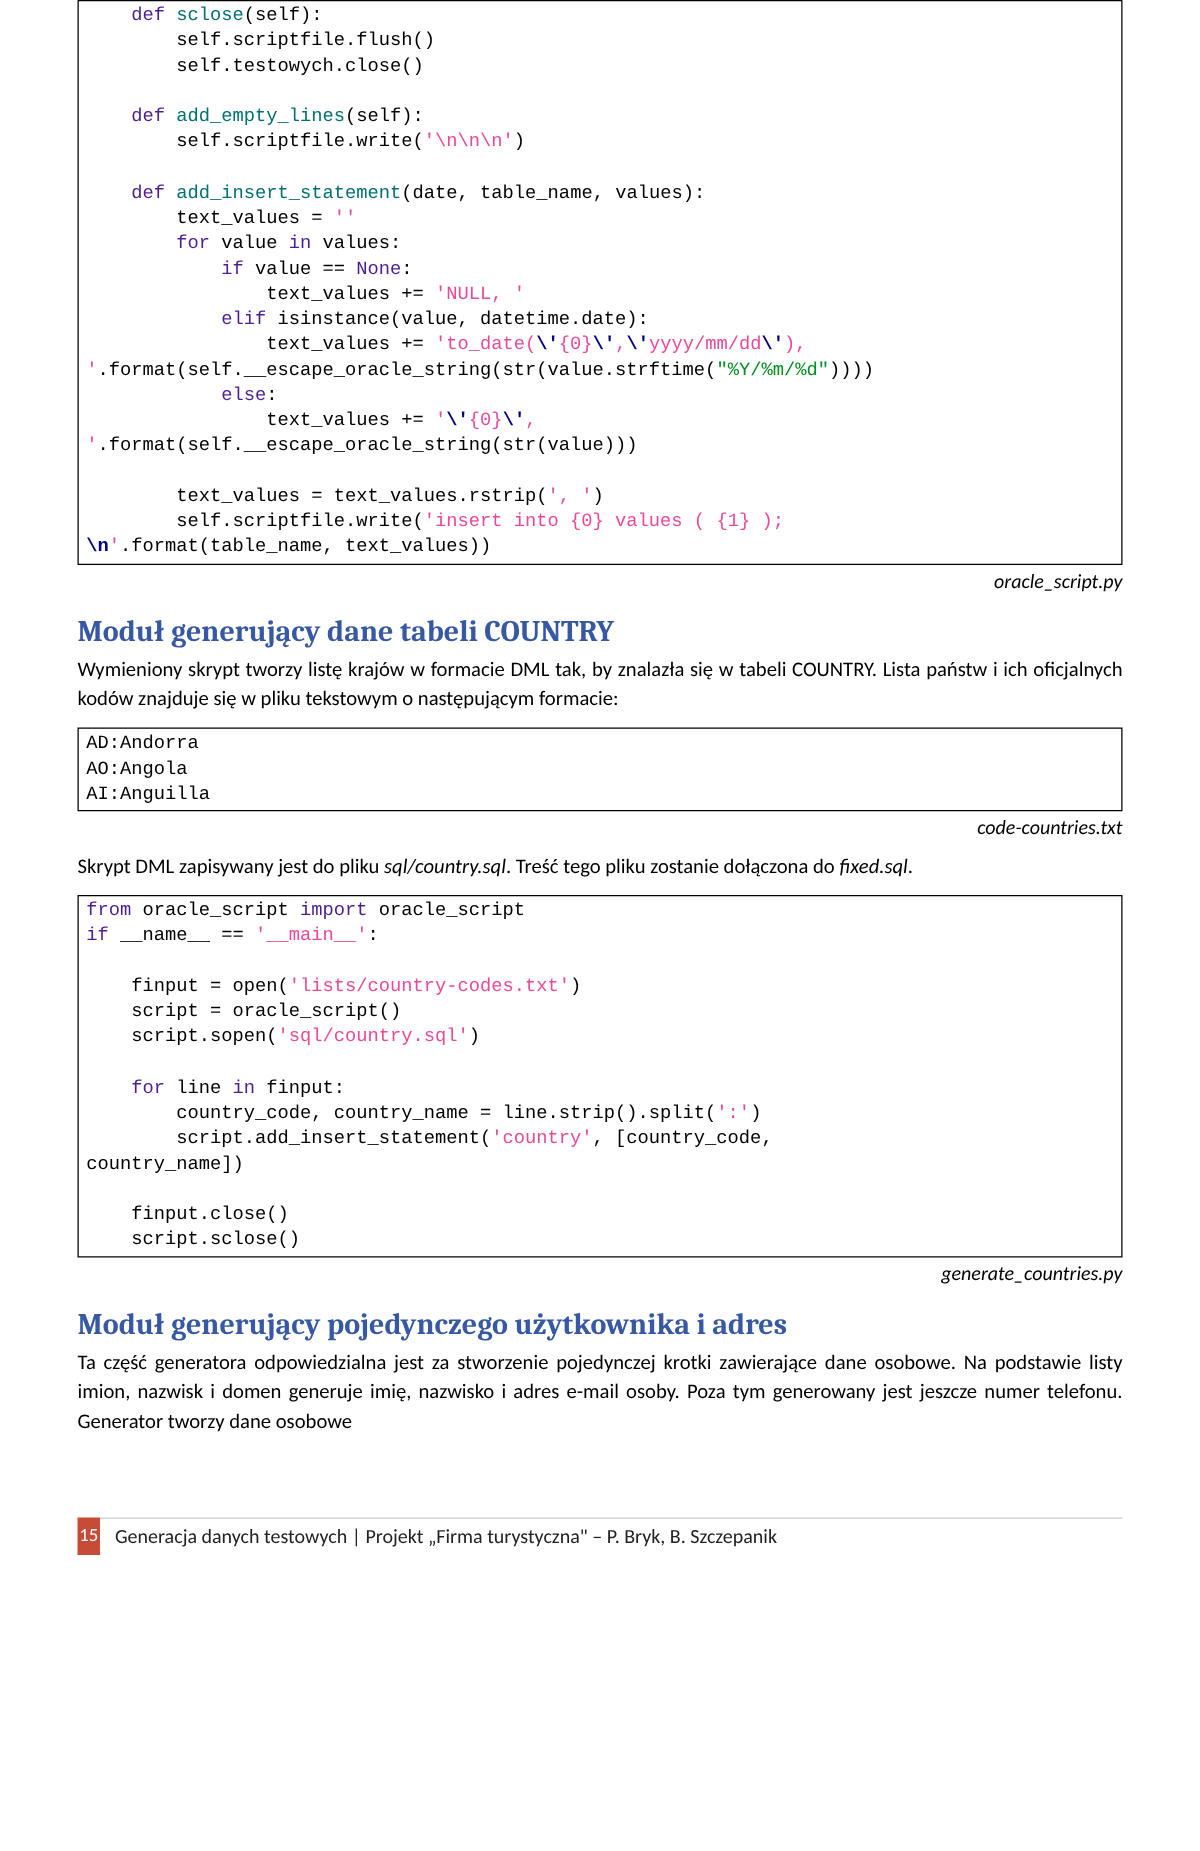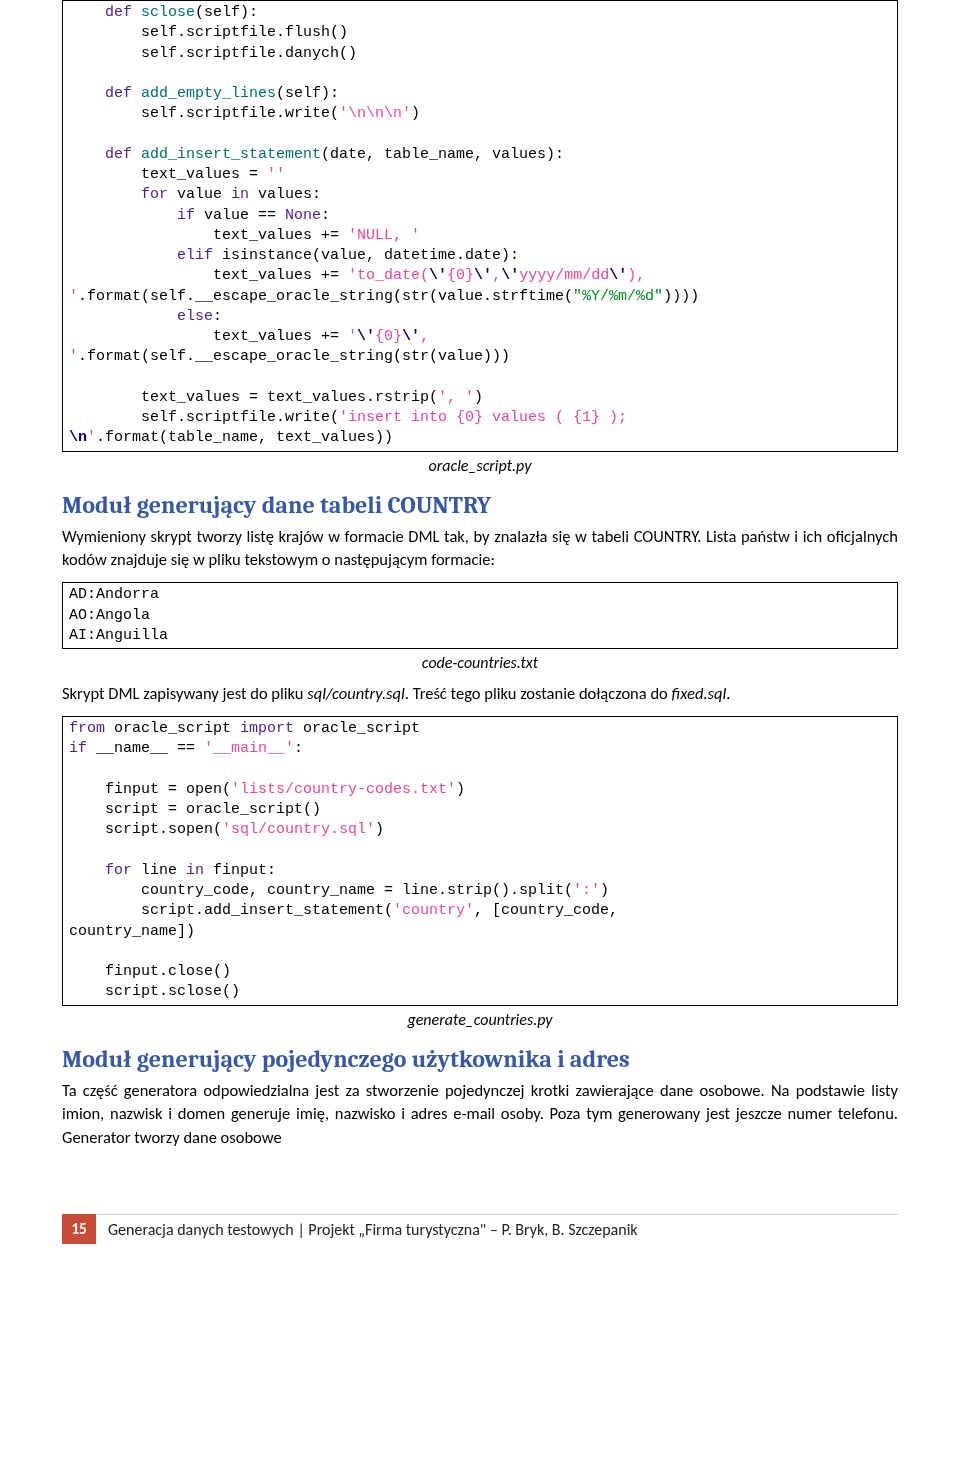--- a/index.html
+++ b/index.html
@@ -1,38 +1,38 @@
 <!DOCTYPE html>
 <html><head>
 <meta charset="utf-8">
 <style>
 *{margin:0;padding:0;box-sizing:border-box}
 body{font-family:Calibri,Arial,sans-serif;background:#fff;color:#000;width:960px}
 .page{padding:0 62px 0 62px}
 .codebox{border:1px solid #000;font-family:'Courier New',monospace;font-size:15px;line-height:1.35;padding:2px 6px;margin-bottom:2px;white-space:pre-wrap}
-.caption{text-align:center;font-style:italic;font-size:16px;margin:4px 0 10px 0}
+.caption{text-align:right;font-style:italic;font-size:16px;margin:4px 0 10px 0}
 .h2{color:#3658a5;font-family:Cambria,Georgia,serif;font-size:24px;font-weight:bold;margin:16px 0 6px 0}
 .body-text{font-size:16.5px;line-height:1.45;text-align:justify;margin-bottom:10px}
 .kw{color:#4c1d95;font-weight:normal}
 .fn{color:#007070;font-weight:normal}
 .str{color:#ec4899}
 .str2{color:#009020}
 .strmrk{font-weight:bold;color:#000080}
 .footer{margin-top:64px;display:flex;align-items:stretch;height:30px}
-.page-num{background:#c84b37;color:#fff;width:34px;display:flex;align-items:center;justify-content:center;font-size:15px;font-weight:bold;margin-left:62px}
+.page-num{background:#c84b37;color:#fff;width:18px;display:flex;align-items:center;justify-content:center;font-size:15px;font-weight:normal;margin-left:62px}
 .footer-text{border-top:1px solid #ccc;flex:1;display:flex;align-items:center;padding-left:12px;font-size:16px;color:#222;margin-right:62px}
 .em{font-style:italic}
 </style>
 </head>
 <body>
 <div class="page">
 
 <div class="codebox"><span class="kw">    def</span> <span class="fn">sclose</span><span>(self):</span>
 <span>        self.scriptfile.flush()</span>
-<span>        self.scriptfile.danych()</span>
+<span>        self.testowych.close()</span>
 
 <span class="kw">    def</span> <span class="fn">add_empty_lines</span><span>(self):</span>
 <span>        self.scriptfile.write(</span><span class="str">'\n\n\n'</span><span>)</span>
 
 <span class="kw">    def</span> <span class="fn">add_insert_statement</span><span>(date, table_name, values):</span>
 <span>        text_values = </span><span class="str">''</span>
 <span class="kw">        for</span><span> value </span><span class="kw">in</span><span> values:</span>
 <span class="kw">            if</span><span> value == </span><span class="kw">None</span><span>:</span>
 <span>                text_values += </span><span class="str">'NULL, '</span>
 <span class="kw">            elif</span><span> isinstance(value, datetime.date):</span>

